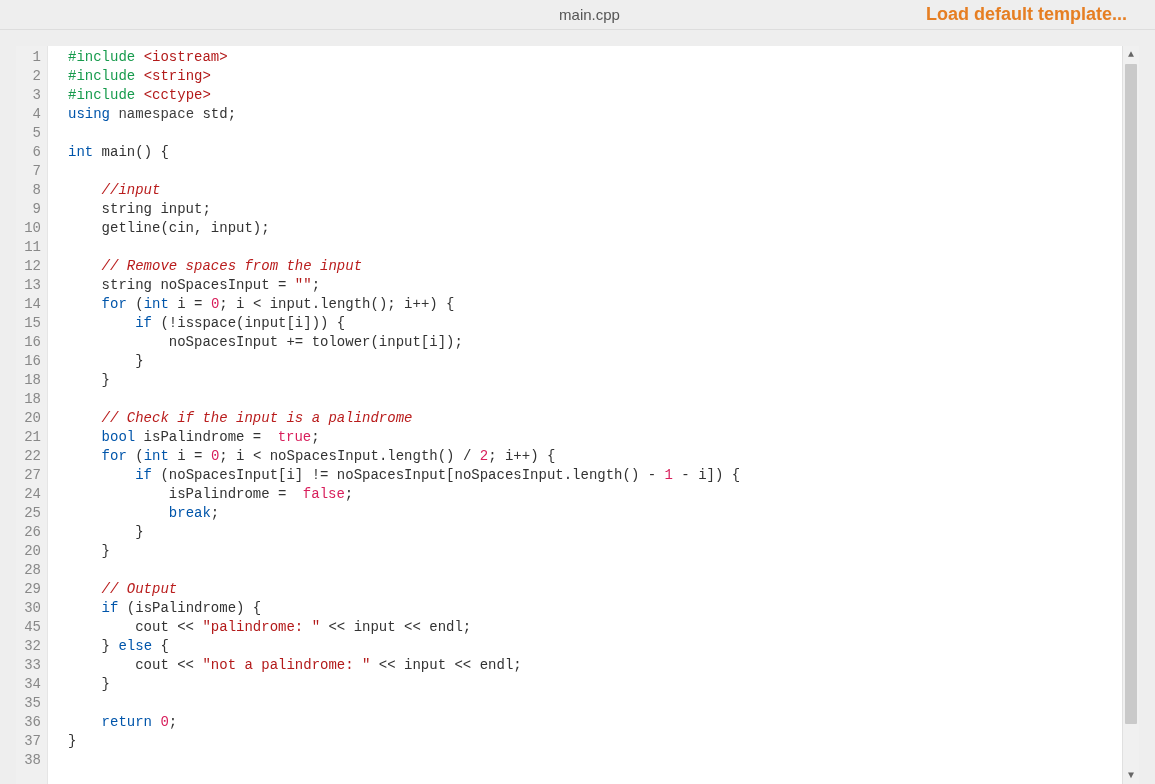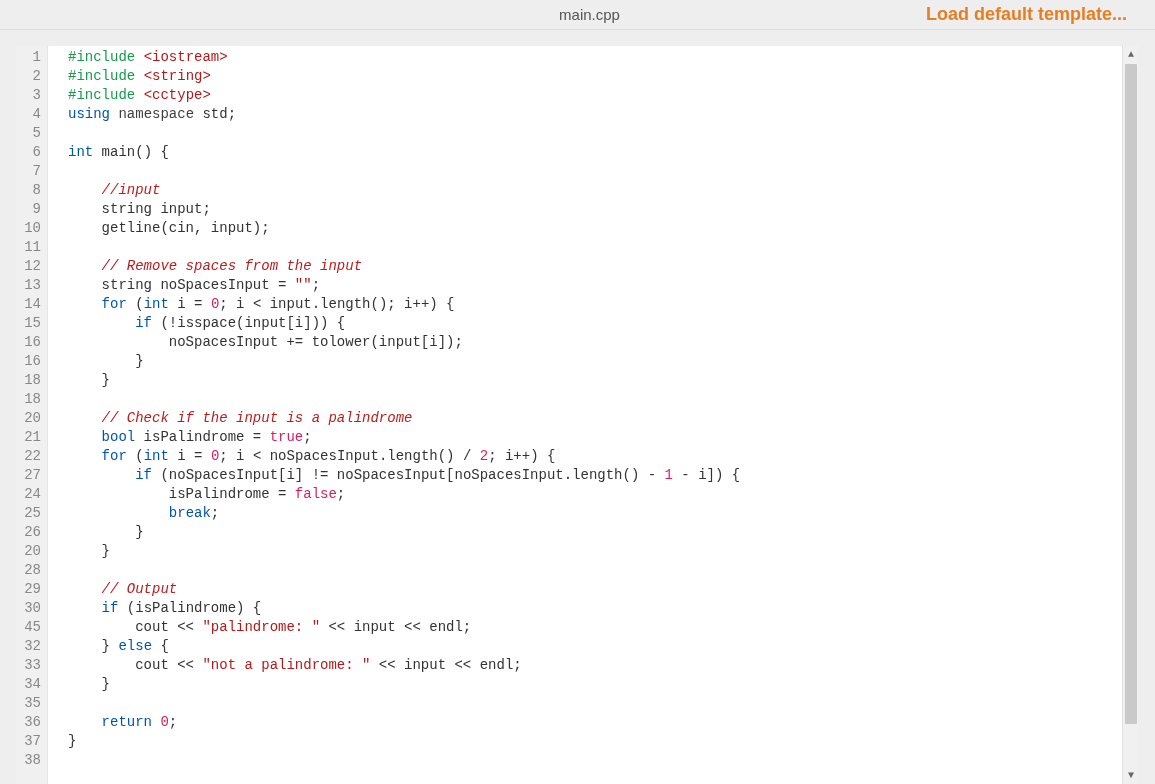--- a/index.html
+++ b/index.html
@@ -69,21 +69,21 @@
     font-family: Consolas, "Courier New", monospace;
     position: relative;
   }
   .code .line { height: 19px; position: relative; }
   .tok-pp     { color: #179b4d; }   
   .tok-kw     { color: #0055aa; }   
   .tok-ns     { color: #404040; }
   .tok-num    { color: #d81e5b; }   
   .tok-str    { color: #b31a1a; }   
   .tok-cmt    { color: #b91c1c; font-style: italic; }
-  .tok-bool   { color: #d81e5b; }   
+  .tok-bool   { color: #d81e5b; margin-left: 8px; }   
 
   
   .scrollbar-v {
     width: 17px;
     background: #f0f0f0;
     border-left: 1px solid #e0e0e0;
     position: relative;
   }
   .sb-btn {
     position: absolute;

